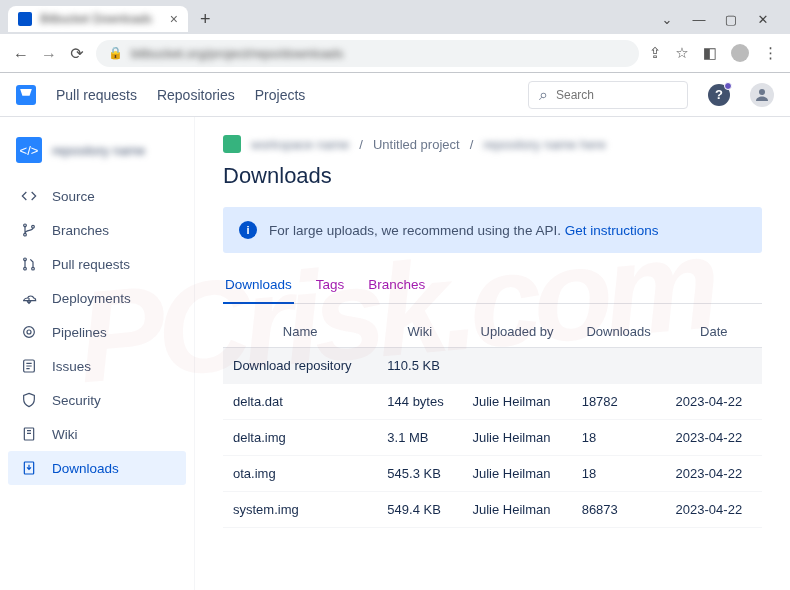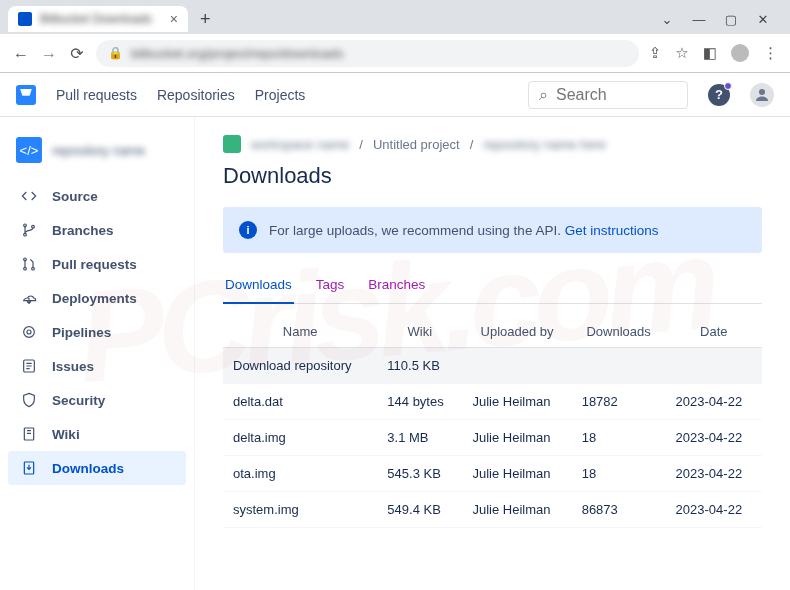--- a/index.html
+++ b/index.html
@@ -23,33 +23,33 @@
 .url-text { filter: blur(3px); color: #555; font-size: 13px; }
 .addr-icons { display: flex; gap: 14px; color: #555; font-size: 15px; align-items: center; }
 
 
 .app-header { display: flex; align-items: center; height: 44px; padding: 0 16px; gap: 20px; border-bottom: 1px solid #dfe1e6; }
 .logo { width: 20px; height: 20px; background: #2684ff; border-radius: 3px; position: relative; }
 .logo::after { content: ''; position: absolute; inset: 4px; background: #fff; clip-path: polygon(0 0, 100% 0, 80% 60%, 20% 60%); }
 .header-link { color: #42526e; font-size: 14px; }
 .header-spacer { flex: 1; }
 .search-box { display: flex; align-items: center; border: 1px solid #dfe1e6; border-radius: 4px; padding: 4px 10px; gap: 8px; width: 160px; }
-.search-box input { border: none; outline: none; font-size: 16px; width: 100%; color: #6b778c; background: transparent; }
+.search-box input { border: none; outline: none; font-size: 12px; width: 100%; color: #6b778c; background: transparent; }
 .help-btn { width: 22px; height: 22px; border-radius: 50%; background: #42526e; color: #fff; display: flex; align-items: center; justify-content: center; font-size: 13px; font-weight: bold; position: relative; }
 .help-dot { position: absolute; top: -2px; right: -2px; width: 8px; height: 8px; background: #6554c0; border-radius: 50%; border: 1px solid #fff; }
 .avatar-btn { width: 24px; height: 24px; border-radius: 50%; background: #dfe1e6; display: flex; align-items: center; justify-content: center; }
 .avatar-btn svg { width: 18px; height: 18px; fill: #6b778c; }
 
 
 .app-body { display: flex; height: calc(590px - 34px - 38px - 44px); }
 .sidebar { width: 195px; padding: 16px 8px; border-right: 1px solid #f4f5f7; }
 .repo-header { display: flex; align-items: center; gap: 10px; padding: 4px 8px 16px 8px; }
 .repo-icon { width: 26px; height: 26px; background: #2684ff; border-radius: 3px; display: flex; align-items: center; justify-content: center; color: #fff; font-size: 13px; }
 .repo-name { filter: blur(3px); color: #42526e; font-size: 13px; font-weight: 500; }
-.nav-list { list-style: none; font-weight: bold; }
+.nav-list { list-style: none; }
 .nav-item { display: flex; align-items: center; gap: 14px; padding: 8px 12px; color: #42526e; font-size: 13.5px; border-radius: 3px; }
 .nav-item.active { background: #e9f2ff; color: #0052cc; }
 .nav-item.active .nav-icon { color: #0052cc; }
 .nav-icon { width: 18px; height: 18px; display: flex; align-items: center; justify-content: center; color: #42526e; }
 .nav-icon svg { width: 16px; height: 16px; fill: none; stroke: currentColor; stroke-width: 1.8; }
 
 
 .main { flex: 1; padding: 18px 28px; overflow: auto; }
 .breadcrumb { display: flex; align-items: center; gap: 10px; color: #6b778c; font-size: 13px; margin-bottom: 10px; }
 .bc-icon { width: 18px; height: 18px; background: #36b37e; border-radius: 3px; }

